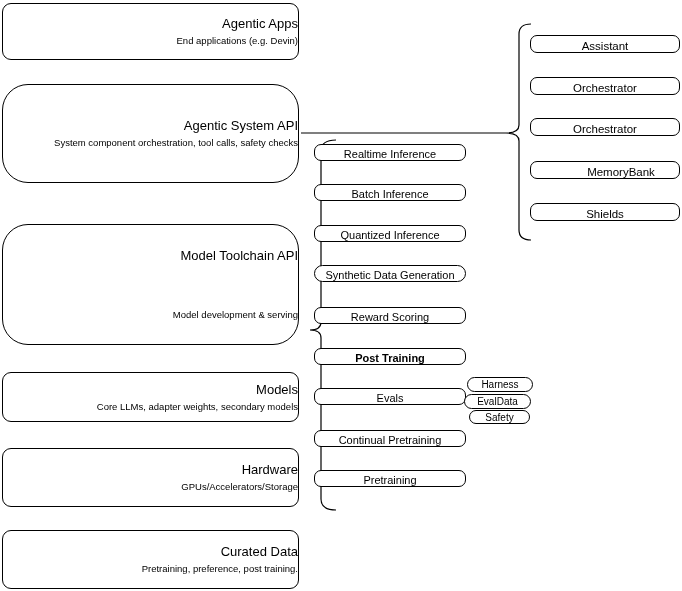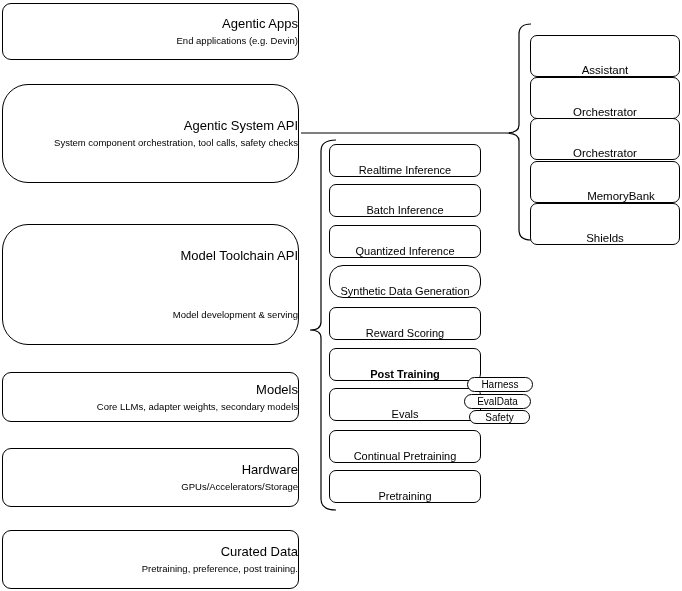--- a/index.html
+++ b/index.html
@@ -27,30 +27,30 @@
   .layer {
     left: 2px;
     width: 297px;
     flex-direction: column;
     border-radius: 9px;
   }
   .layer.big { border-radius: 26px; }
   .layer-title { font-size: 13px; line-height: 16px; }
   .layer-subtitle { font-size: 9.5px; line-height: 12px; margin-top: 3px; }
   .tool {
-    left: 329px;
+    left: 314px;
     width: 152px;
-    height: 33px;
+    height: 17px;
     border-radius: 7px;
     font-size: 11px;
   }
   .comp {
     left: 530px;
     width: 150px;
-    height: 42px;
+    height: 18px;
     border-radius: 7px;
     font-size: 11.5px;
   }
   .tag {
     position: absolute;
     box-sizing: border-box;
     background: #ffffff;
     border: 1.2px solid #000000;
     border-radius: 9px;
     display: flex;

